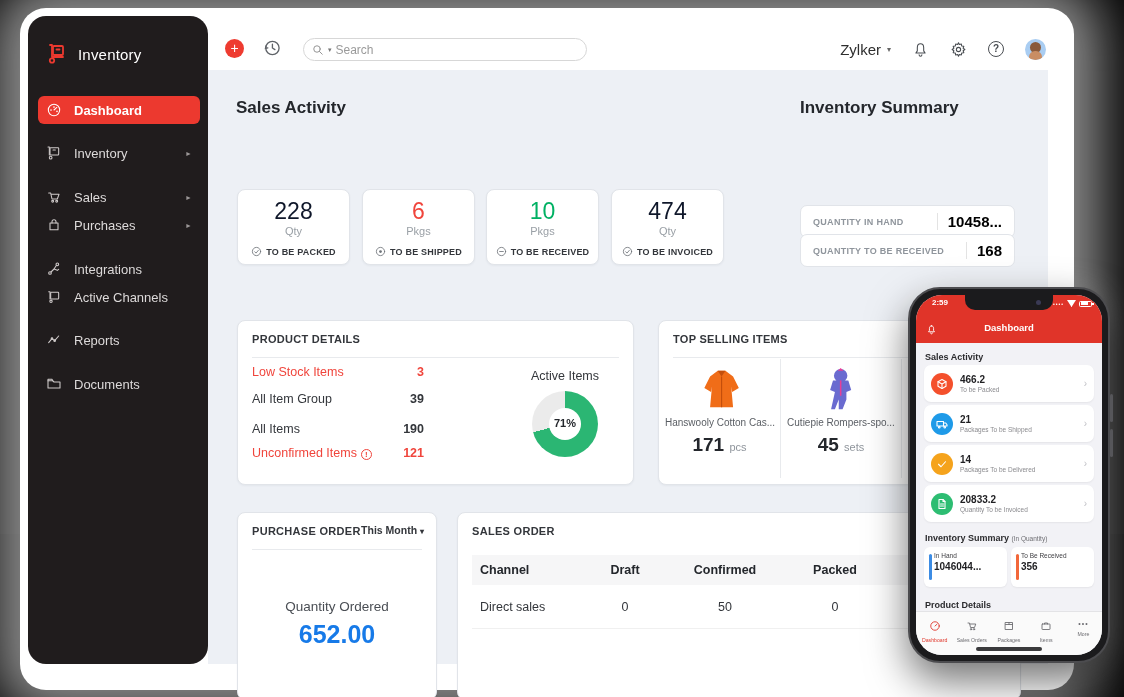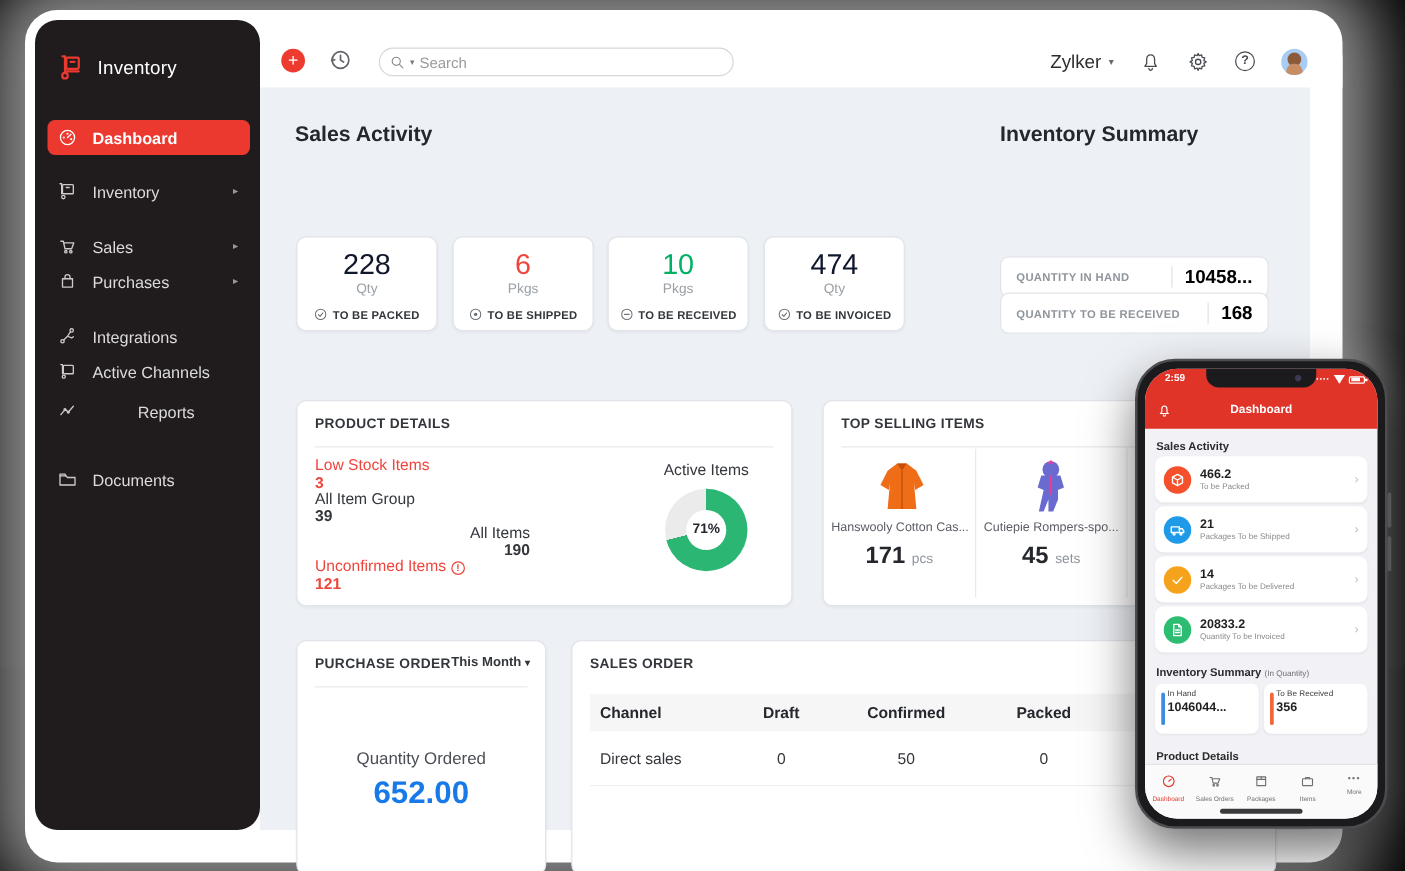--- a/index.html
+++ b/index.html
@@ -93,21 +93,21 @@
            box-shadow:0 1px 2px rgba(40,50,70,.05); }
   .panel-title { position:absolute; left:14px; top:12px; font-size:11px; font-weight:bold;
                  color:#33363b; letter-spacing:.3px; }
   .panel-hr { position:absolute; left:14px; right:14px; top:36px; border-top:1px solid #e8eaed; }
   .period { position:absolute; right:12px; top:11px; font-size:10.5px; font-weight:bold;
             color:#33363b; cursor:pointer; }
   .period .caret { font-size:8px; }
 
   
   .pd-row { position:absolute; left:14px; width:172px; height:17px; display:flex;
-            justify-content:space-between; font-size:12.5px; color:#33363b;flex-direction:column; }
+            justify-content:space-between; font-size:12.5px; color:#33363b; }
   .pd-row .v { font-weight:bold; }
   .pd-red { color:#f0453c; }
   .info-i { display:inline-block; width:11px; height:11px; border:1px solid #f0453c;
             border-radius:50%; color:#f0453c; font-size:8px; line-height:10px; text-align:center;
             font-weight:bold; margin-left:4px; }
   .donut-wrap { position:absolute; left:272px; top:48px; width:110px; text-align:center; }
   .donut-label { font-size:12.5px; color:#33363b; }
   .donut { margin:8px auto 0; width:66px; height:66px; border-radius:50%;
            background:conic-gradient(#2bb673 0 71%, #ebebeb 71% 100%); position:relative; }
   .donut::before { content:""; position:absolute; left:17px; top:17px; width:32px; height:32px;
@@ -279,21 +279,21 @@
         <span class="sicon">
           <svg viewBox="0 0 24 24">
               <rect x="7" y="5" width="12" height="10" rx="1"></rect>
               <path d="M4 4 L6 4 L6 15"></path>
               <circle cx="7.5" cy="18.5" r="1.8"></circle>
             </svg>
         </span>
         <span class="lbl">Active Channels</span>
       </div>
 
-      <div class="side-item" style="top:300px;text-align:center;">
+      <div class="side-item" style="top:311px;">
         <span class="sicon">
           <svg viewBox="0 0 24 24">
               <path d="M4 16 L9 10 L13 13 L19 6"></path>
               <circle cx="9" cy="10" r="1.2"></circle>
               <circle cx="13" cy="13" r="1.2"></circle>
             </svg>
         </span>
         <span class="lbl">Reports</span>
       </div>
 

